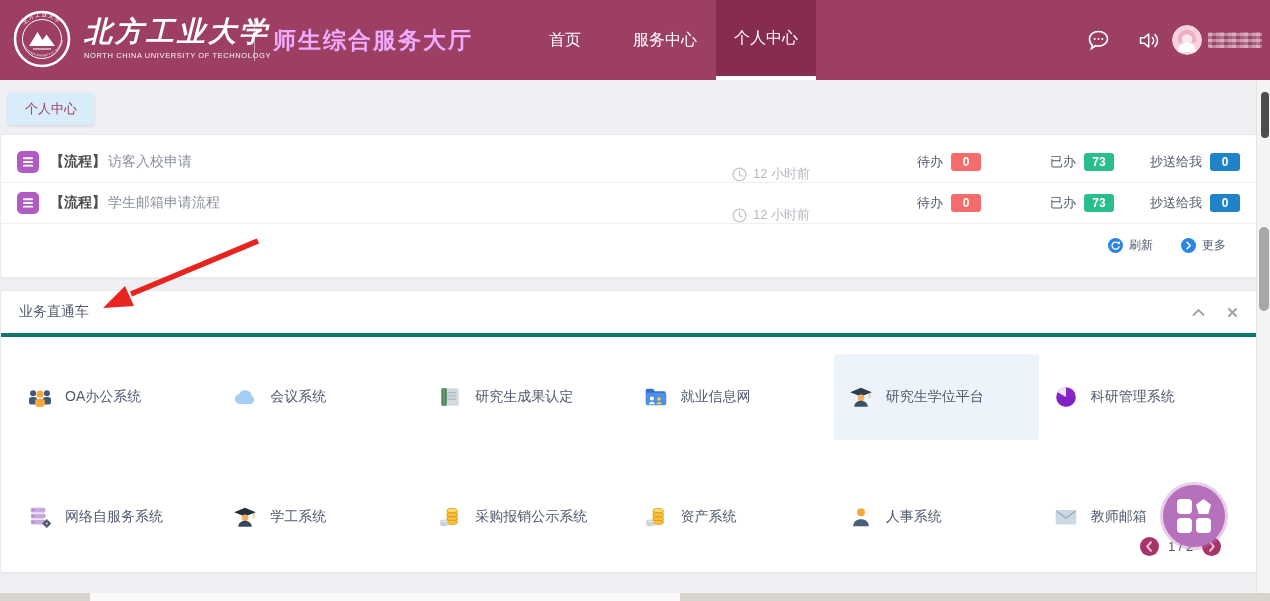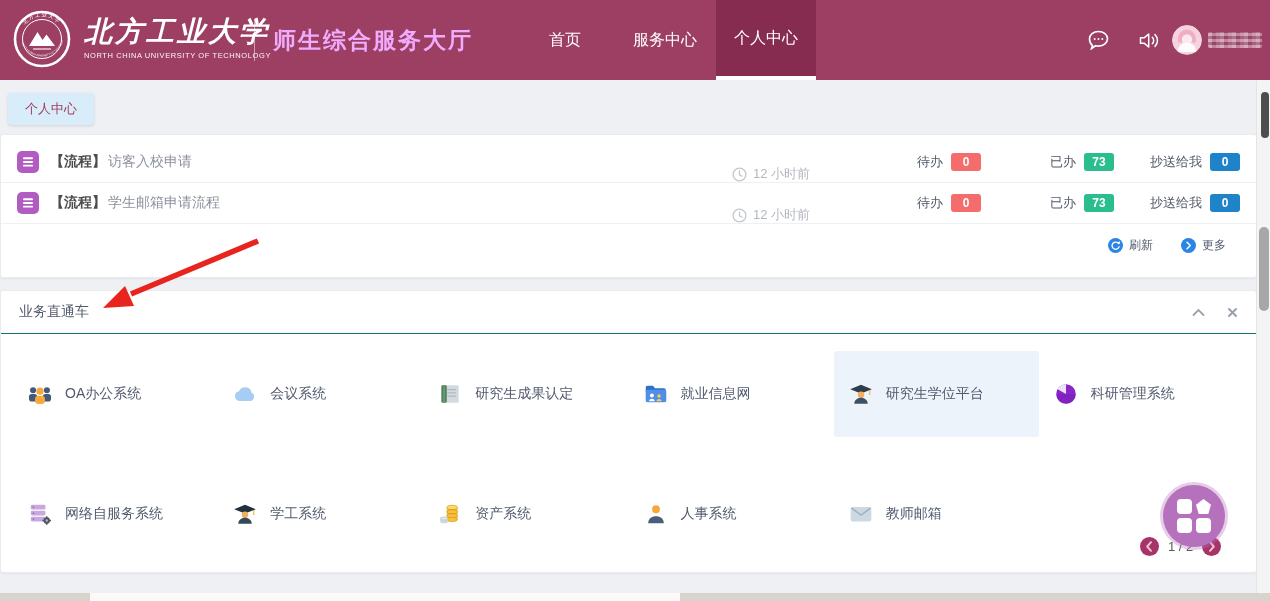--- a/index.html
+++ b/index.html
@@ -46,21 +46,21 @@
   .col-todo{width:133px;}
   .col-done{width:100px;}
   .badge{display:inline-block;min-width:18px;padding:2px 6px;margin-left:8px;border-radius:3px;
     color:#fff;font-size:12px;font-weight:bold;text-align:center;line-height:14px;cursor:pointer;}
   .b-red{background:#f56c6c;}
   .b-green{background:#2abd8d;}
   .b-blue{background:#1f83c9;}
   .tfoot{display:flex;justify-content:flex-end;align-items:center;gap:28px;padding:13px 30px 0 0;}
   .act{display:flex;align-items:center;gap:6px;font-size:12px;color:#515a6e;cursor:pointer;}
   
-  .sec-hd{height:42px;display:flex;align-items:center;padding:0 18px;border-bottom:1px solid #0f766e;}
+  .sec-hd{height:42px;display:flex;align-items:center;padding:0 18px;border-bottom:4px solid #0f766e;}
   .sec-title{font-size:14px;color:#515a6e;}
   .sec-tools{margin-left:auto;display:flex;align-items:center;gap:22px;}
   .sec-tools .tool{cursor:pointer;display:flex;}
   .sgrid{display:grid;grid-template-columns:repeat(6,1fr);padding:0 12px;}
   .scell{height:120px;display:flex;align-items:center;cursor:pointer;}
   .scell-in{display:flex;align-items:center;gap:12px;padding:30px 14px;border-radius:3px;width:100%;box-sizing:border-box;}
   .scell-in.hl{background:#edf3fa;}
   .s-label{font-size:14px;color:#515a6e;white-space:nowrap;}
   
   .pager{position:absolute;left:1140px;top:537px;display:flex;align-items:center;gap:9px;z-index:30;}
@@ -339,20 +339,35 @@
           <path d="M12 3.5 22 7.5l-10 4-10-4z" fill="#23313f"></path>
           <path d="M20 8.3v3.2" stroke="#f2c14e" stroke-width="1.2"></path>
               <circle cx="20" cy="12" r=".9" fill="#f2c14e"></circle>
           <circle cx="12" cy="12.6" r="3" fill="#f2b05e"></circle>
           <path d="M5.8 21c0-3.4 2.8-5.6 6.2-5.6s6.2 2.2 6.2 5.6z" fill="#34485c"></path>
             </svg>
         <span class="s-label">学工系统</span>
       </div>
         </div>
 
+      <div class="scell">
+          <div class="scell-in">
+        <svg width="26" height="26" viewBox="0 0 24 24">
+          <rect x="9" y="6" width="10" height="11" fill="#f7c13e"></rect>
+          <ellipse cx="14" cy="6" rx="5" ry="2" fill="#ffd96a" stroke="#d99b16" stroke-width=".7"></ellipse>
+          <ellipse cx="14" cy="10" rx="5" ry="2" fill="none" stroke="#d99b16" stroke-width=".7"></ellipse>
+          <ellipse cx="14" cy="13.5" rx="5" ry="2" fill="none" stroke="#d99b16" stroke-width=".7"></ellipse>
+          <ellipse cx="14" cy="17" rx="5" ry="2" fill="#f7c13e" stroke="#d99b16" stroke-width=".7"></ellipse>
+          <rect x="3" y="16.2" width="7" height="3" fill="#cfd6dc"></rect>
+          <ellipse cx="6.5" cy="16.2" rx="3.5" ry="1.4" fill="#e3e9ee" stroke="#aab6bf" stroke-width=".6"></ellipse>
+          <ellipse cx="6.5" cy="19.2" rx="3.5" ry="1.4" fill="#cfd6dc"></ellipse>
+            </svg>
+        <span class="s-label">采购报销公示系统</span>
+      </div>
+        </div>
 
       <div class="scell">
           <div class="scell-in">
         <svg width="26" height="26" viewBox="0 0 24 24">
           <rect x="9" y="6" width="10" height="11" fill="#f7c13e"></rect>
           <ellipse cx="14" cy="6" rx="5" ry="2" fill="#ffd96a" stroke="#d99b16" stroke-width=".7"></ellipse>
           <ellipse cx="14" cy="10" rx="5" ry="2" fill="none" stroke="#d99b16" stroke-width=".7"></ellipse>
           <ellipse cx="14" cy="13.5" rx="5" ry="2" fill="none" stroke="#d99b16" stroke-width=".7"></ellipse>
           <ellipse cx="14" cy="17" rx="5" ry="2" fill="#f7c13e" stroke="#d99b16" stroke-width=".7"></ellipse>
           <rect x="3" y="16.2" width="7" height="3" fill="#cfd6dc"></rect>

